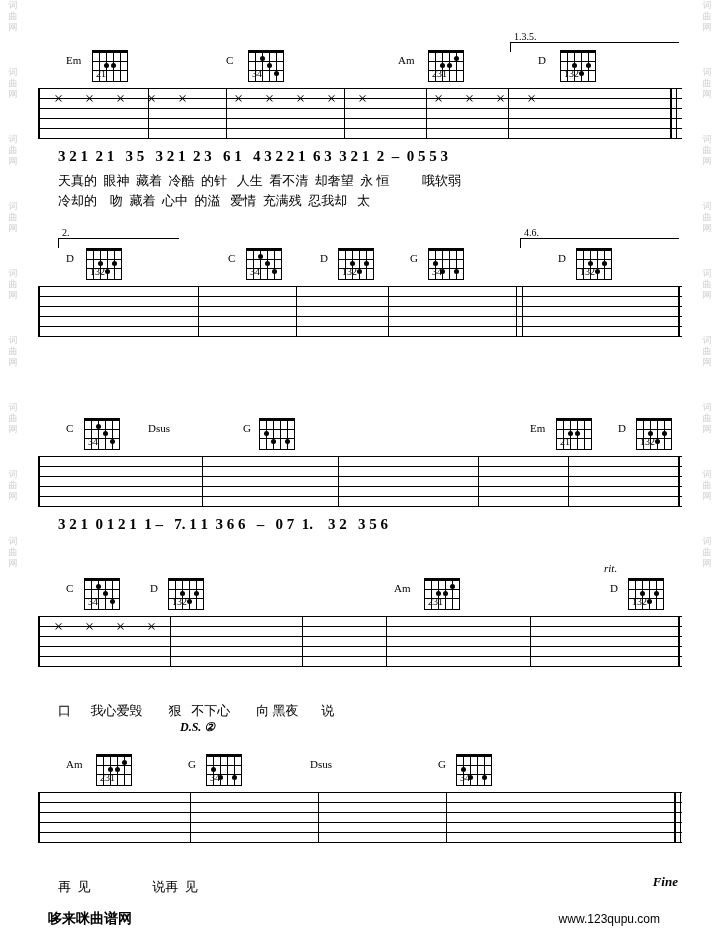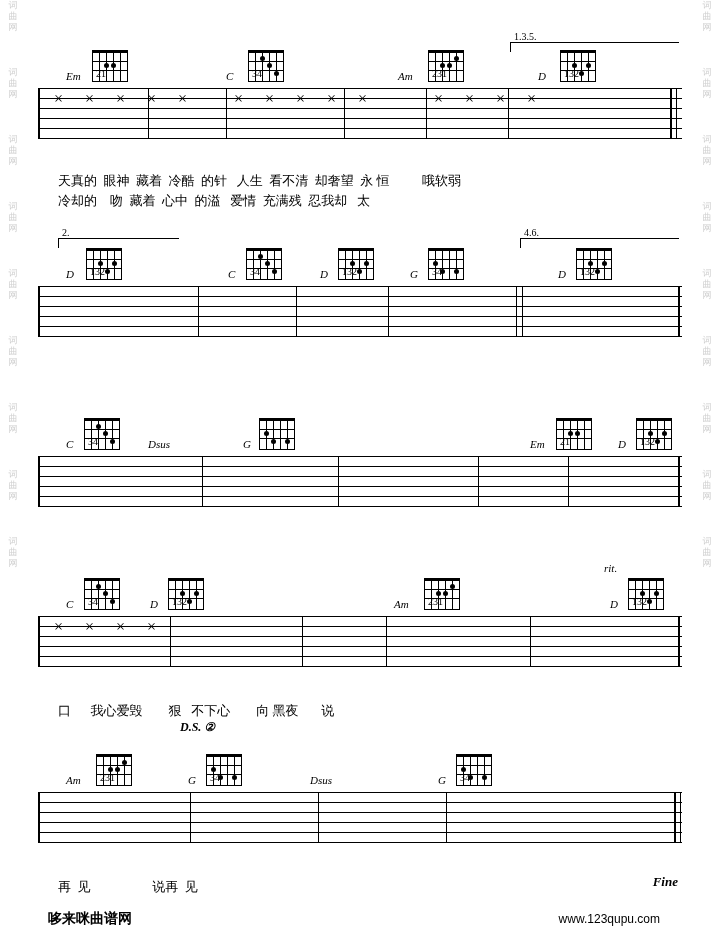--- a/index.html
+++ b/index.html
@@ -22,21 +22,21 @@
   
   .sheet{position:absolute;left:38px;top:0;width:644px;height:946px;}
   .system{position:relative;width:644px;}
   
   .staff{position:relative;height:62px;margin:0;}
   .staff .line{position:absolute;left:0;right:0;height:1px;background:#000;}
   .staff .bar{position:absolute;width:1px;background:#000;}
   .staff .bar.thick{width:2px;}
   
   .chord{position:absolute;font-size:11px;font-family:"Liberation Serif",serif;}
-  .chord .cname{position:absolute;left:0;top:20px;white-space:nowrap;font-style:italic;}
+  .chord .cname{position:absolute;left:0;top:4px;white-space:nowrap;}
   .chord .grid{position:absolute;top:0;width:34px;height:28px;border:1px solid #000;border-top:3px solid #000;}
   .chord .grid i{position:absolute;background:#000;}
   .chord .grid .v{width:1px;top:0;bottom:0;}
   .chord .grid .h{height:1px;left:0;right:0;}
   .chord .dot{position:absolute;width:5px;height:5px;border-radius:50%;background:#000;}
   
   .numrow{position:relative;height:20px;font-family:"Liberation Serif",serif;font-size:15px;font-weight:bold;letter-spacing:0;white-space:pre;}
   .lyricrow{position:relative;height:18px;font-family:"Liberation Serif",serif;font-size:13px;white-space:pre;}
   .tiny{font-size:10px;}
   .small-label{position:absolute;font-size:10px;font-family:"Liberation Serif",serif;}
@@ -230,20 +230,21 @@
       <div class="bar" style="left:306px;top:0;height:51px;"></div>
       <div class="bar" style="left:388px;top:0;height:51px;"></div>
       <div class="bar" style="left:470px;top:0;height:51px;"></div>
       <div class="bar thick" style="left:632px;top:0;height:51px;"></div>
       <div class="bar" style="left:638px;top:0;height:51px;"></div>
       <span class="slash" style="left:16px;top:2px;letter-spacing:22px;">×××××</span>
       <span class="slash" style="left:196px;top:2px;letter-spacing:22px;">×××××</span>
       <span class="slash" style="left:396px;top:2px;letter-spacing:22px;">××××</span>
     </div>
 
+    <div class="numrow" style="position:absolute;left:20px;top:108px;">3 2 1  2 1   3 5   3 2 1  2 3   6 1   4 3 2 2 1  6 3  3 2 1  2  –  0 5 5 3</div>
     <div class="lyricrow" style="position:absolute;left:20px;top:132px;">天真的  眼神  藏着  冷酷  的针   人生  看不清  却奢望  永 恒          哦软弱</div>
     <div class="lyricrow" style="position:absolute;left:20px;top:152px;">冷却的    吻  藏着  心中  的溢   爱情  充满残  忍我却   太</div>
   </div>
 
   <div class="system" style="position:absolute;left:0;top:238px;height:170px;">
     <div class="bracket" style="left:20px;top:0;width:120px;"></div>
     <div class="small-label" style="left:24px;top:-11px;">2.</div>
     <div class="bracket" style="left:482px;top:0;width:158px;"></div>
     <div class="small-label" style="left:486px;top:-11px;">4.6.</div>
 
@@ -416,20 +417,21 @@
         <div class="line" style="top:40px;"></div>
         <div class="line" style="top:50px;"></div>
       <div class="bar thick" style="left:0;top:0;height:51px;"></div>
       <div class="bar" style="left:164px;top:0;height:51px;"></div>
       <div class="bar" style="left:300px;top:0;height:51px;"></div>
       <div class="bar" style="left:440px;top:0;height:51px;"></div>
       <div class="bar" style="left:530px;top:0;height:51px;"></div>
       <div class="bar thick" style="left:640px;top:0;height:51px;"></div>
     </div>
 
+    <div class="numrow" style="position:absolute;left:20px;top:108px;">3 2 1  0 1 2 1  1 –   7. 1 1  3 6 6   –   0 7  1.    3 2   3 5 6</div>
   </div>
 
   <div class="system" style="position:absolute;left:0;top:568px;height:170px;">
     <div class="rit" style="left:566px;top:-6px;">rit.</div>
 
     <div class="chord" style="left:28px;top:10px;">
       <span class="cname">C</span>
       <div class="grid" style="left:18px;">
         <i class="v" style="left:6px;"></i>
           <i class="v" style="left:13px;"></i>

